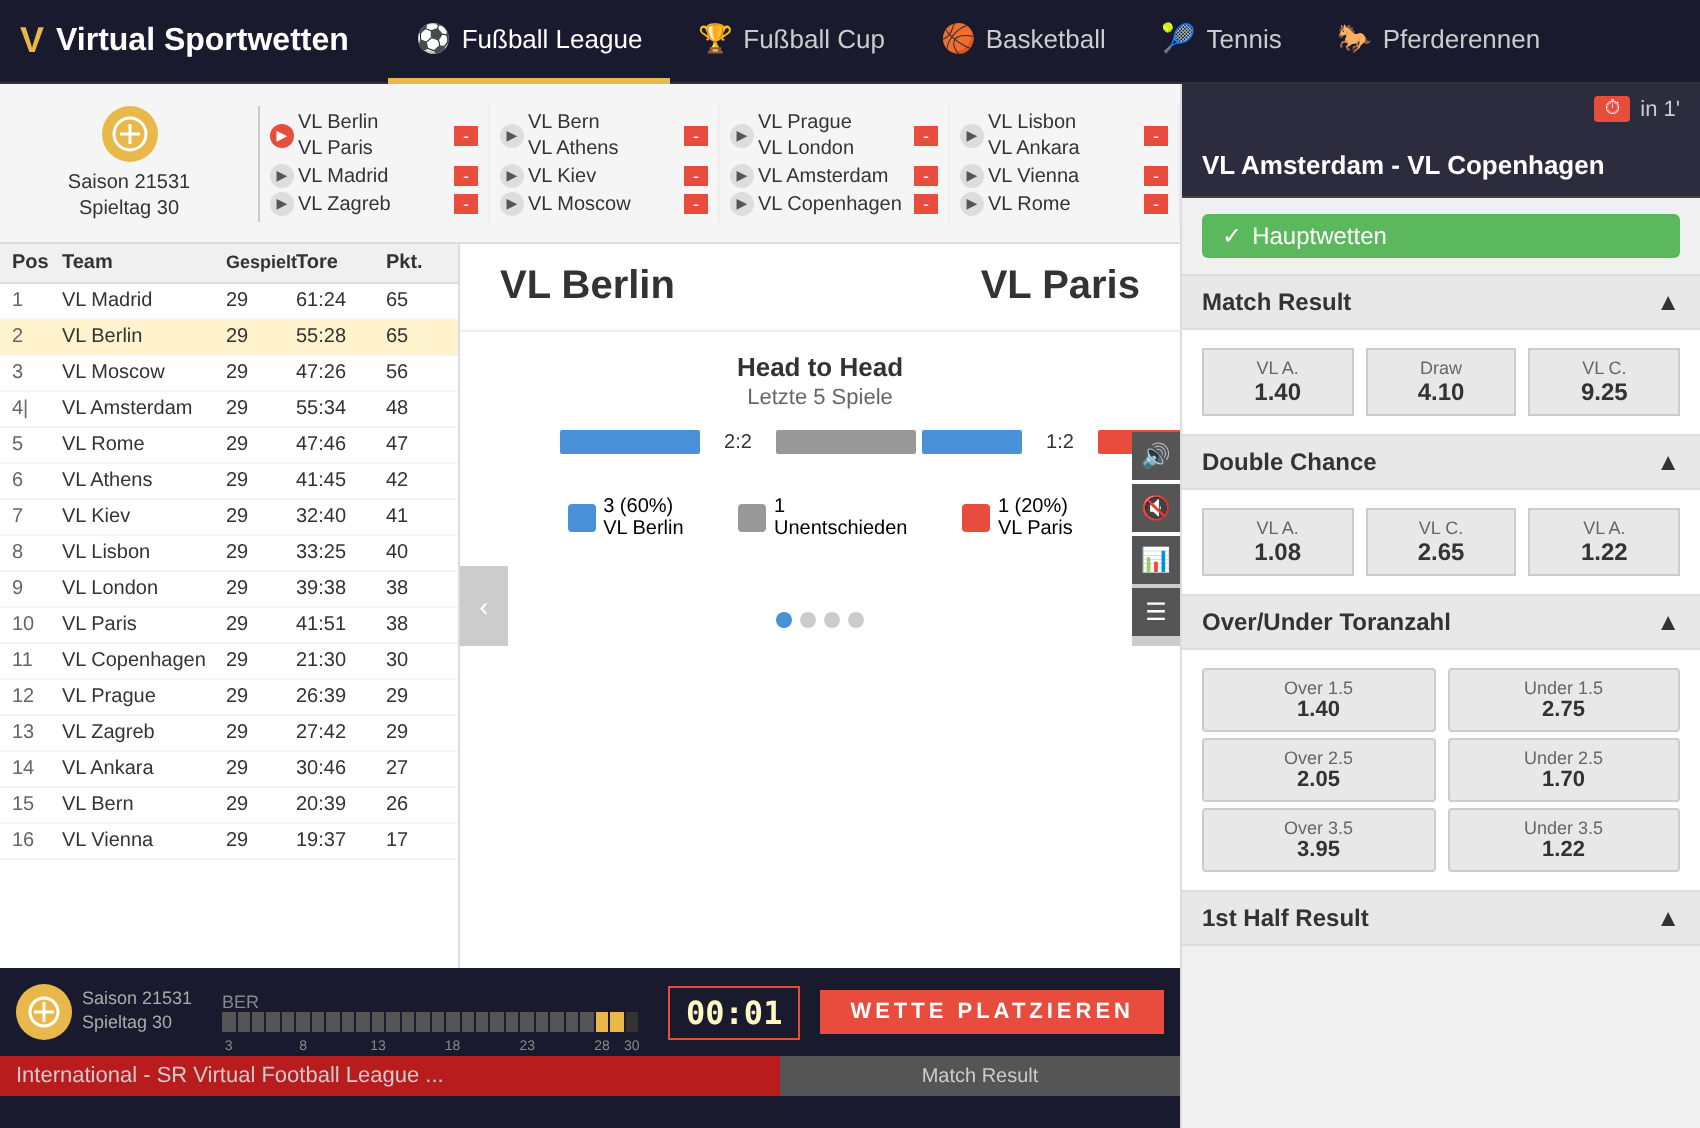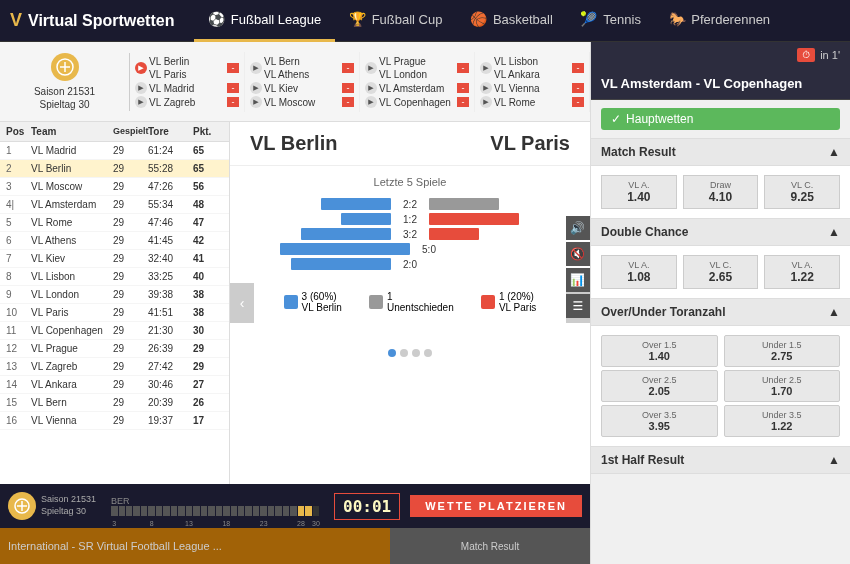--- a/index.html
+++ b/index.html
@@ -36,30 +36,30 @@
     
     .content-area { display: flex; flex: 1; justify-content: space-between; }
 
     
     .league-table { width: 230px; background: white; border-right: 1px solid #ddd; overflow-y: auto; }
     .table-header { display: grid; grid-template-columns: 25px 1fr 35px 45px 30px; padding: 4px 6px; background: #f0f0f0; border-bottom: 1px solid #ddd; font-size: 10px; font-weight: bold; color: #333; }
     .table-row { display: grid; grid-template-columns: 25px 1fr 35px 45px 30px; padding: 3px 6px; border-bottom: 1px solid #f5f5f5; font-size: 10px; color: #333; }
     .table-row.highlighted { background: #fff3cd; }
     .pos-num { color: #666; }
     .team-name { overflow: hidden; white-space: nowrap; }
-    .pts { font-weight: bold; color: #333; }
+    .pts { font-weight: normal; color: #333; }
 
     
     .match-detail { flex: 1; background: white; position: relative; overflow: hidden; }
     .match-detail-header { display: flex; justify-content: space-between; align-items: center; padding: 10px 20px; border-bottom: 1px solid #eee; }
     .team-name-large { font-size: 20px; font-weight: bold; color: #333; }
     .h2h-section { padding: 10px 20px; }
     .h2h-title { text-align: center; font-size: 13px; font-weight: bold; color: #333; margin-bottom: 2px; }
     .h2h-subtitle { text-align: center; font-size: 11px; color: #666; margin-bottom: 10px; }
-    .bars-container { display: flex; flex-direction: column; gap: 3px; margin: 8px 30px; }
+    .bars-container { display: flex; flex-direction: row; gap: 3px; margin: 8px 30px; }
     .bar-row { display: flex; align-items: center; gap: 4px; }
     .bar-left { flex: 1; display: flex; justify-content: flex-end; }
     .bar-right { flex: 1; display: flex; justify-content: flex-start; }
     .bar-score { font-size: 10px; color: #333; min-width: 30px; text-align: center; }
     .bar { height: 12px; border-radius: 1px; }
     .bar-blue { background: #4a90d9; }
     .bar-red { background: #e74c3c; }
     .bar-gray { background: #999; }
     .legend { display: flex; justify-content: space-around; margin: 21px 20px; }
     .legend-item { display: flex; align-items: center; gap: 4px; font-size: 10px; }
@@ -76,21 +76,21 @@
     
     .bottom-area { background: #1a1a2e; height: 80px; display: flex; flex-direction: column; }
     .bottom-main { display: flex; align-items: center; height: 44px; padding: 0 8px; gap: 10px; }
     .saison-small { display: flex; align-items: center; gap: 5px; }
     .saison-small-logo { width: 28px; height: 28px; background: #e8b84b; border-radius: 50%; display: flex; align-items: center; justify-content: center; color: white; font-size: 9px; font-weight: bold; }
     .timer-display { background: #1a1a2e; border: 1px solid #e74c3c; color: #fef9c3; font-family: monospace; font-size: 16px; padding: 3px 8px; font-weight: bold; }
     .wette-btn { background: #e74c3c; color: white; font-size: 11px; font-weight: bold; padding: 5px 15px; letter-spacing: 2px; border: none; cursor: pointer; }
     .progress-tick { flex: 1; height: 8px; background: #333; font-size: 7px; color: #555; display: flex; align-items: flex-end; justify-content: center; position: relative; }
     .progress-tick.filled { background: #666; }
     .progress-tick.active { background: #e8b84b; }
-    .bottom-status { background: #a16207; color: #ccc; font-size: 11px; display: flex; align-items: center; height: 36px; }
+    .bottom-status { background: #b91c1c; color: #ccc; font-size: 11px; display: flex; align-items: center; height: 20px; }
     .bottom-status-left { flex: 1; padding: 0 8px; }
     .bottom-status-right { width: 200px; background: #555; height: 100%; display: flex; align-items: center; justify-content: center; font-size: 10px; color: #ccc; }
 
     
     .right-panel { width: 260px; background: #f0f0f0; display: flex; flex-direction: column; border-left: 1px solid #ddd; overflow-y: auto; }
     .right-header { background: #2c2c3e; color: white; padding: 6px 10px; font-size: 11px; display: flex; justify-content: flex-end; align-items: center; gap: 5px; }
     .live-badge { background: #e74c3c; color: white; padding: 1px 5px; font-size: 10px; border-radius: 2px; }
     .match-title-bar { background: #2c2c3e; color: white; padding: 8px 10px; font-size: 13px; font-weight: bold; border-bottom: 1px solid #444; }
     .hauptwetten-btn { background: #5cb85c; color: white; padding: 4px 10px; margin: 8px 10px; font-size: 12px; border: none; cursor: pointer; border-radius: 3px; display: flex; align-items: center; gap: 5px; }
     .section-header { background: #e8e8e8; padding: 6px 10px; display: flex; justify-content: space-between; align-items: center; font-size: 12px; font-weight: bold; color: #333; border-top: 1px solid #ddd; border-bottom: 1px solid #ddd; cursor: pointer; }
@@ -383,20 +383,21 @@
   </div>
           </div>
       </div>
 
       <div class="match-detail">
         <div class="match-detail-header">
           <span class="team-name-large">VL Berlin</span>
           <span class="team-name-large">VL Paris</span>
         </div>
         <div class="h2h-section">
+          <div class="h2h-title">Head to Head</div>
           <div class="h2h-subtitle">Letzte 5 Spiele</div>
 
           <div class="bars-container">
 
             <div class="bar-row">
               <div class="bar-left">
                   <div class="bar bar-blue" style="width:70px"></div>
                 </div>
               <div class="bar-score">2:2</div>
               <div class="bar-right">

